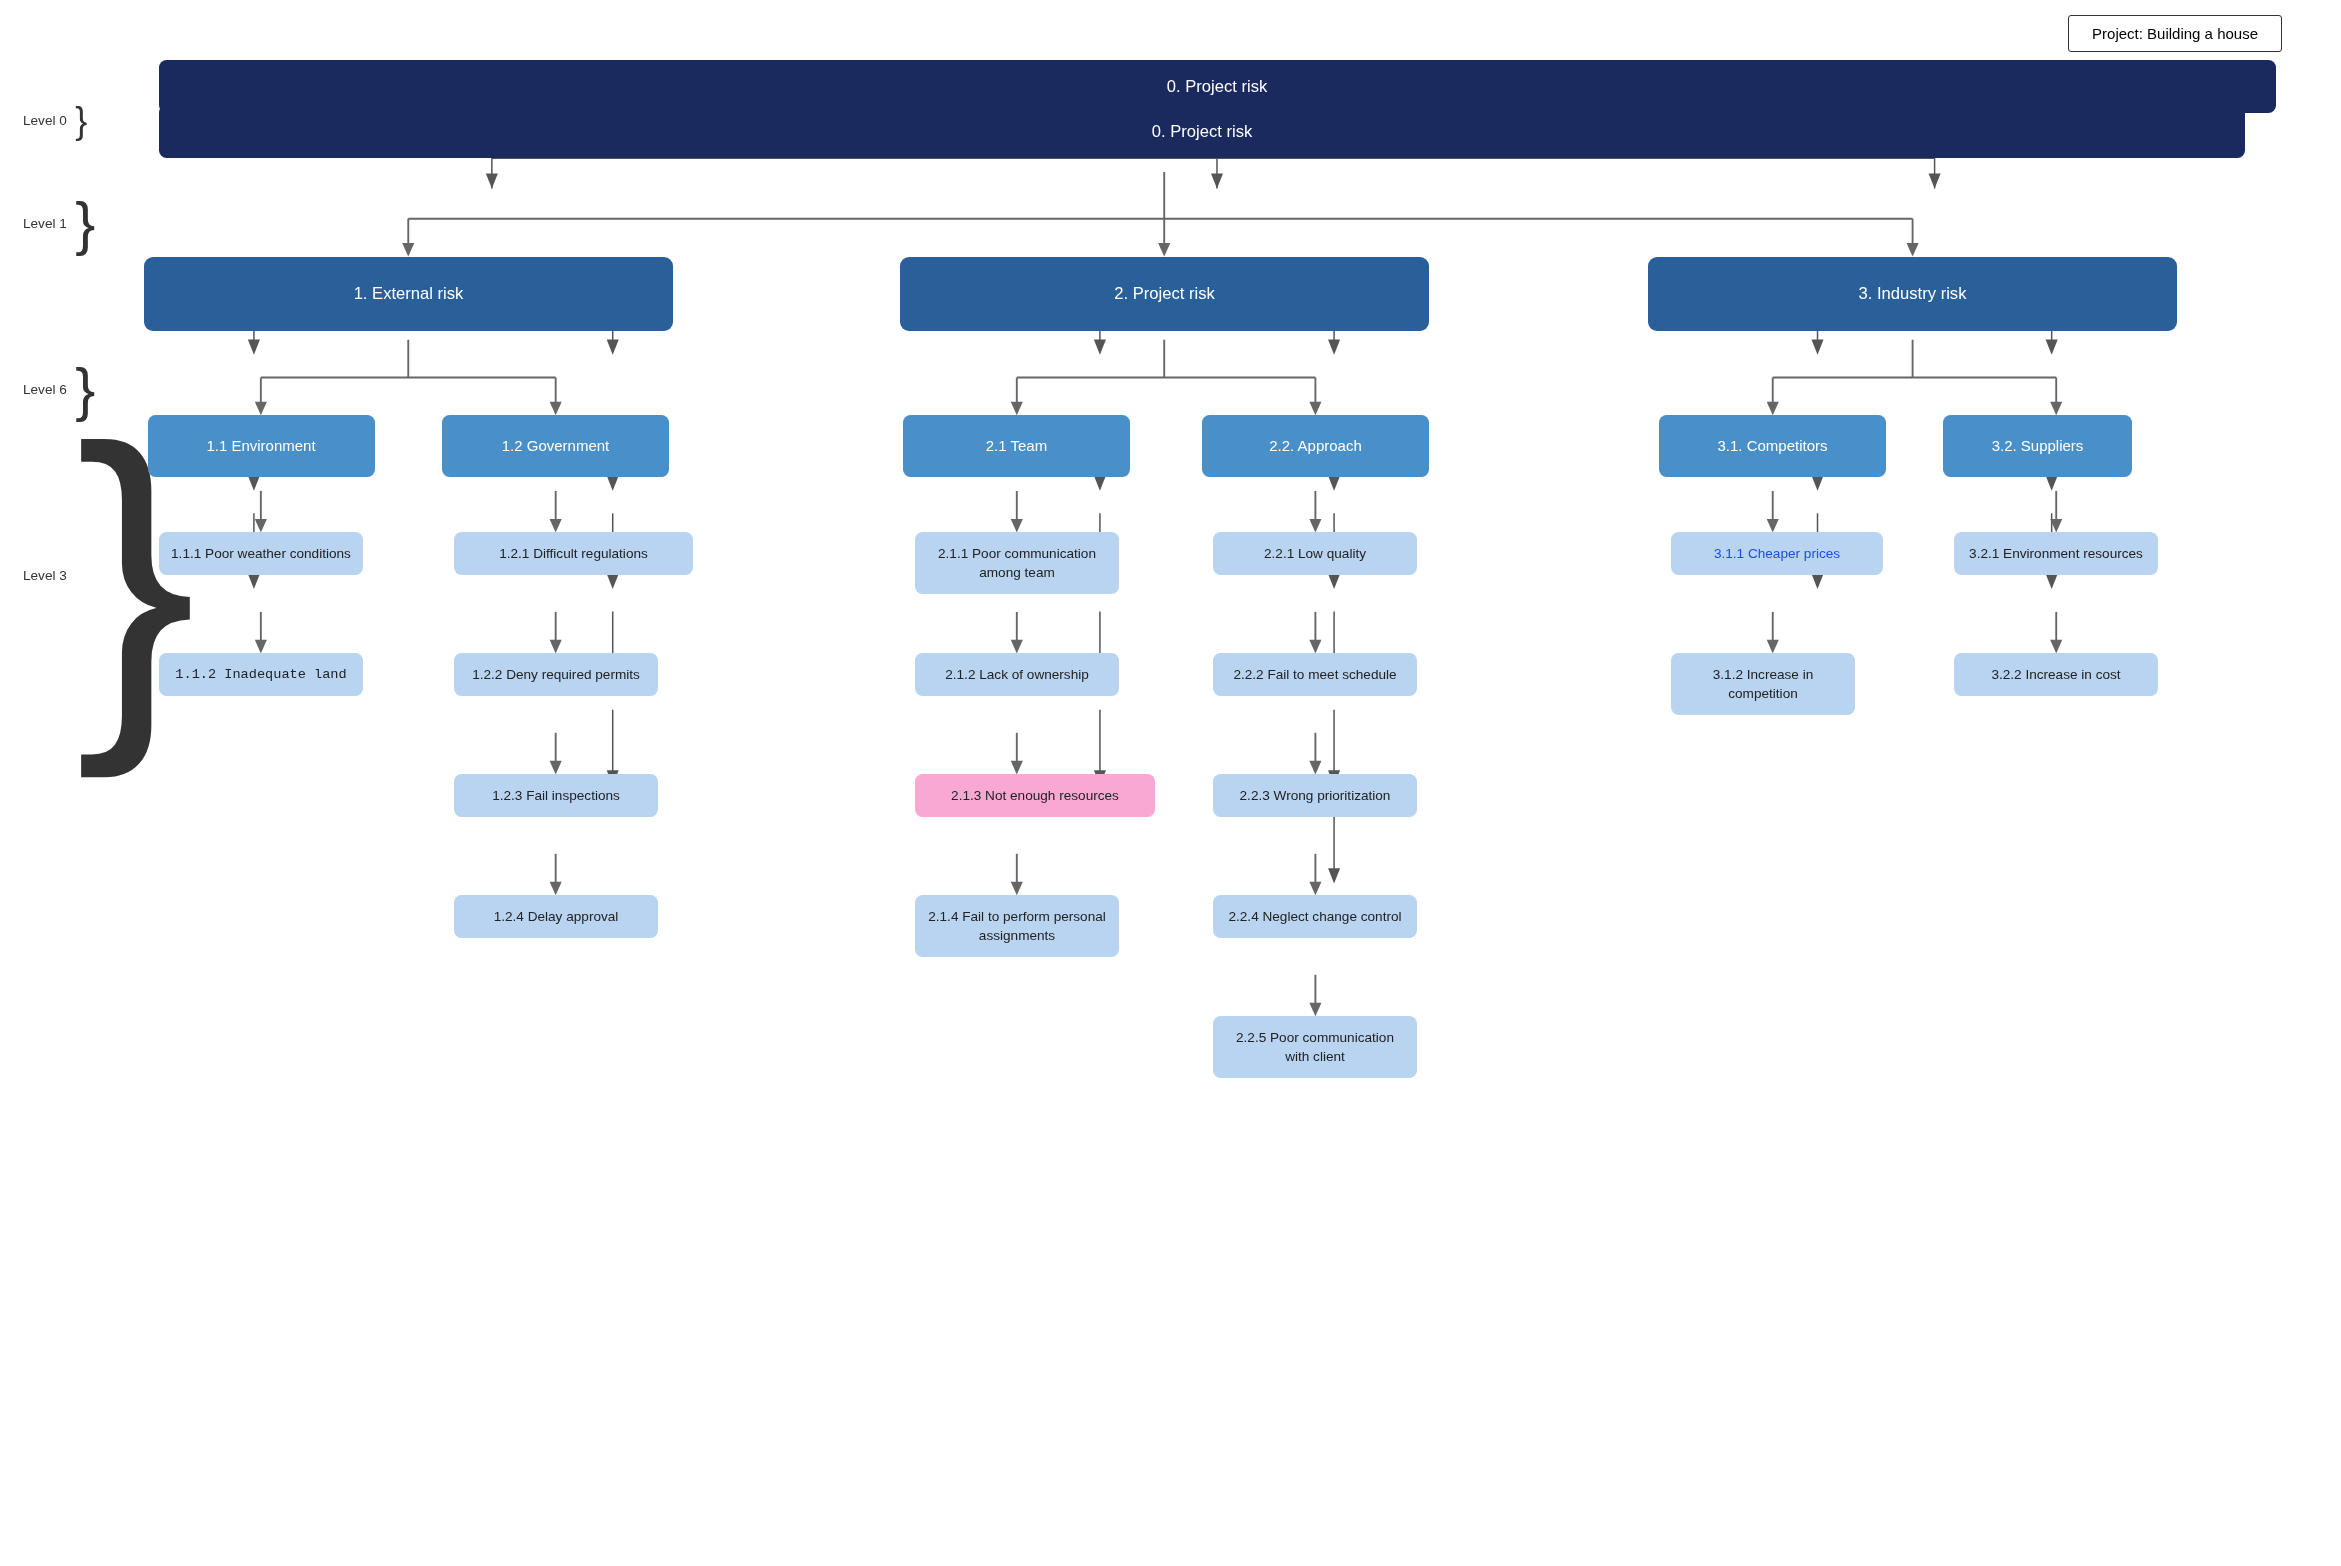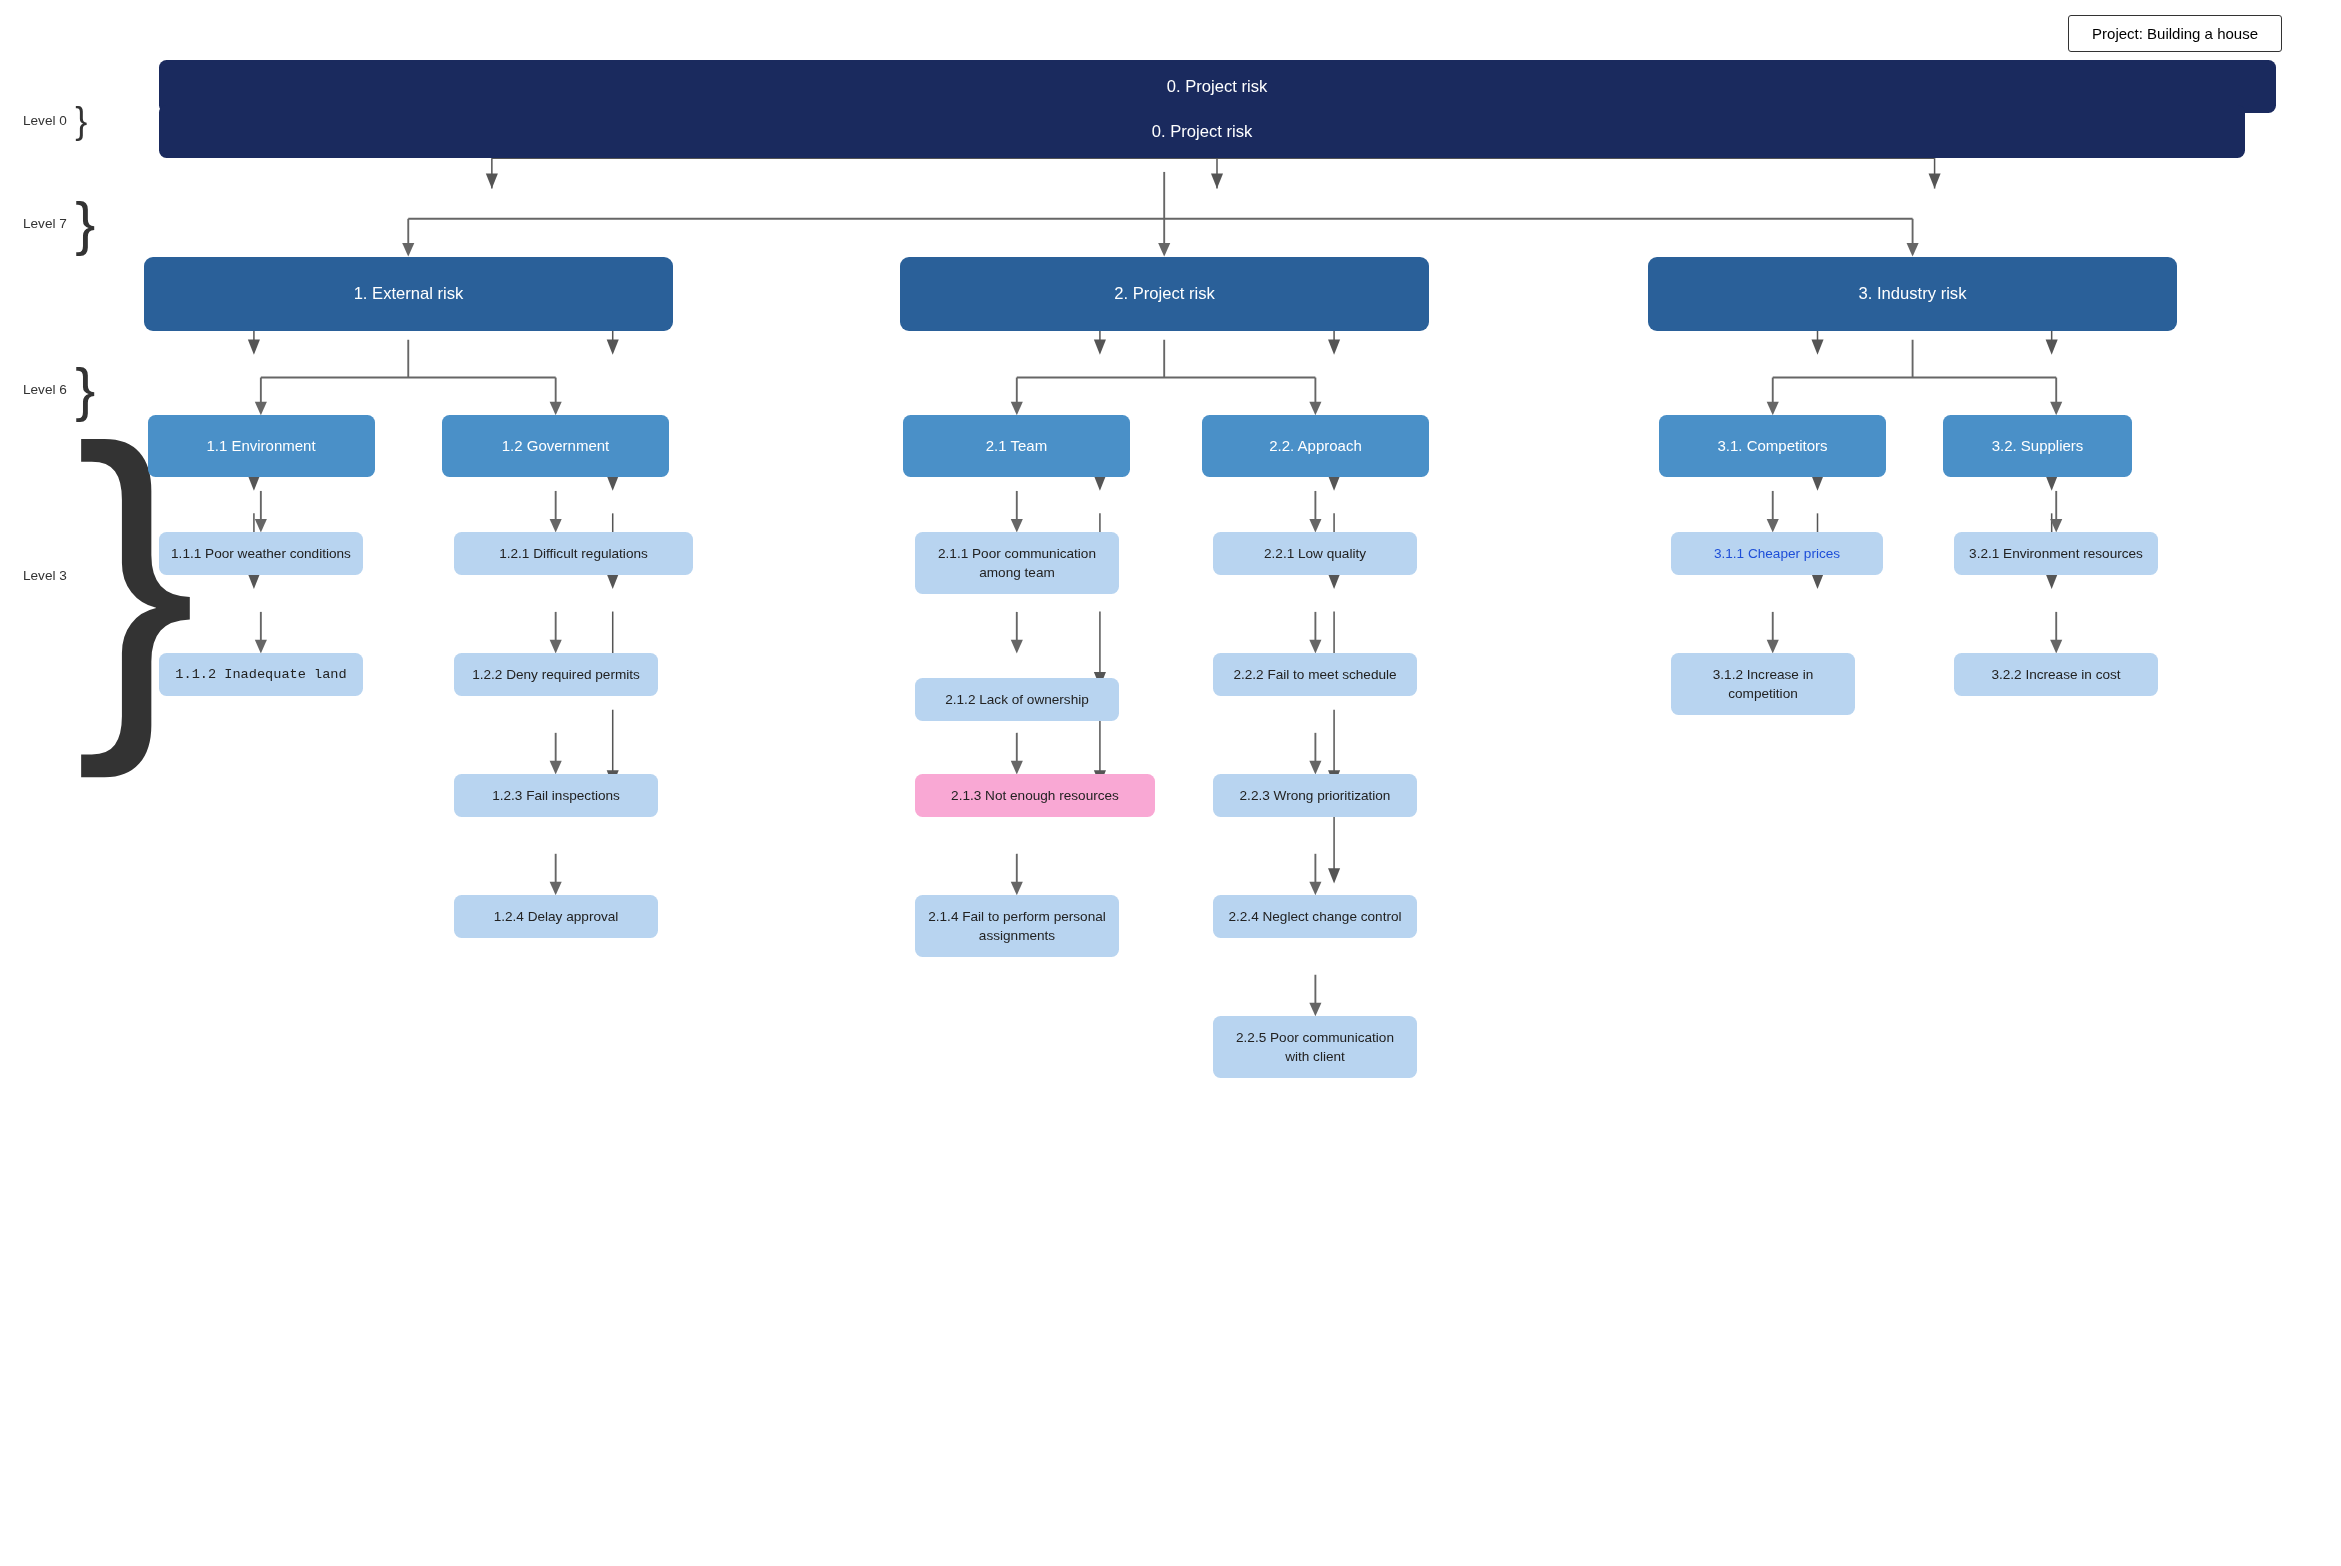--- a/index.html
+++ b/index.html
@@ -42,21 +42,21 @@
   <div class="project-title-box">
     <span>Project: Building a house</span>
   </div>
 
   <div style="position:absolute; left:23px; top:112px; font-size:13.6px; color:#333;">
     <span>Level 0</span>
     <span style="font-size:36px; margin-left:4.5px; line-height:0.5; vertical-align:middle;">}</span>
   </div>
 
   <div style="position:absolute; left:23px; top:212px; font-size:13.6px; color:#333;">
-    <span>Level 7</span>
+    <span>Level 1</span>
     <span style="font-size:60px; margin-left:4.5px; line-height:0.4; vertical-align:middle;">}</span>
   </div>
 
   <div style="position:absolute; left:23px; top:378px; font-size:13.6px; color:#333;">
     <span>Level 6</span>
     <span style="font-size:60px; margin-left:4.5px; line-height:0.4; vertical-align:middle;">}</span>
   </div>
 
   <div style="position:absolute; left:23px; top:544px; font-size:13.6px; color:#333;">
     <span>Level 3</span>
@@ -316,21 +316,21 @@
     <div style="position:absolute; left:333px; top:714px; width:204px; background:#b8d4f0; color:#222; border-radius:7.6px; padding:12px 10.6px; text-align:center; font-size:13.6px; line-height:1.4;">
       <span>1.2.3 Fail inspections</span>
     </div>
     <div style="position:absolute; left:333px; top:835px; width:204px; background:#b8d4f0; color:#222; border-radius:7.6px; padding:12px 10.6px; text-align:center; font-size:13.6px; line-height:1.4;">
       <span>1.2.4 Delay approval</span>
     </div>
 
     <div style="position:absolute; left:794px; top:472px; width:204px; background:#b8d4f0; color:#222; border-radius:7.6px; padding:12px 10.6px; text-align:center; font-size:13.6px; line-height:1.4;">
       <span>2.1.1 Poor communication among team</span>
     </div>
-    <div style="position:absolute; left:794px; top:593px; width:204px; background:#b8d4f0; color:#222; border-radius:7.6px; padding:12px 10.6px; text-align:center; font-size:13.6px; line-height:1.4;margin-top:25px;">
+    <div style="position:absolute; left:794px; top:593px; width:204px; background:#b8d4f0; color:#222; border-radius:7.6px; padding:12px 10.6px; text-align:center; font-size:13.6px; line-height:1.4;">
       <span>2.1.2 Lack of ownership</span>
     </div>
     <div style="position:absolute; left:794px; top:714px; width:240px; background:#f9a8d4; color:#222; border-radius:7.6px; padding:12px 10.6px; text-align:center; font-size:13.6px; line-height:1.4;">
       <span>2.1.3 Not enough resources</span>
     </div>
     <div style="position:absolute; left:794px; top:835px; width:204px; background:#b8d4f0; color:#222; border-radius:7.6px; padding:12px 10.6px; text-align:center; font-size:13.6px; line-height:1.4;">
       <span>2.1.4 Fail to perform personal assignments</span>
     </div>
 
     <div style="position:absolute; left:1092px; top:472px; width:204px; background:#b8d4f0; color:#222; border-radius:7.6px; padding:12px 10.6px; text-align:center; font-size:13.6px; line-height:1.4;">

